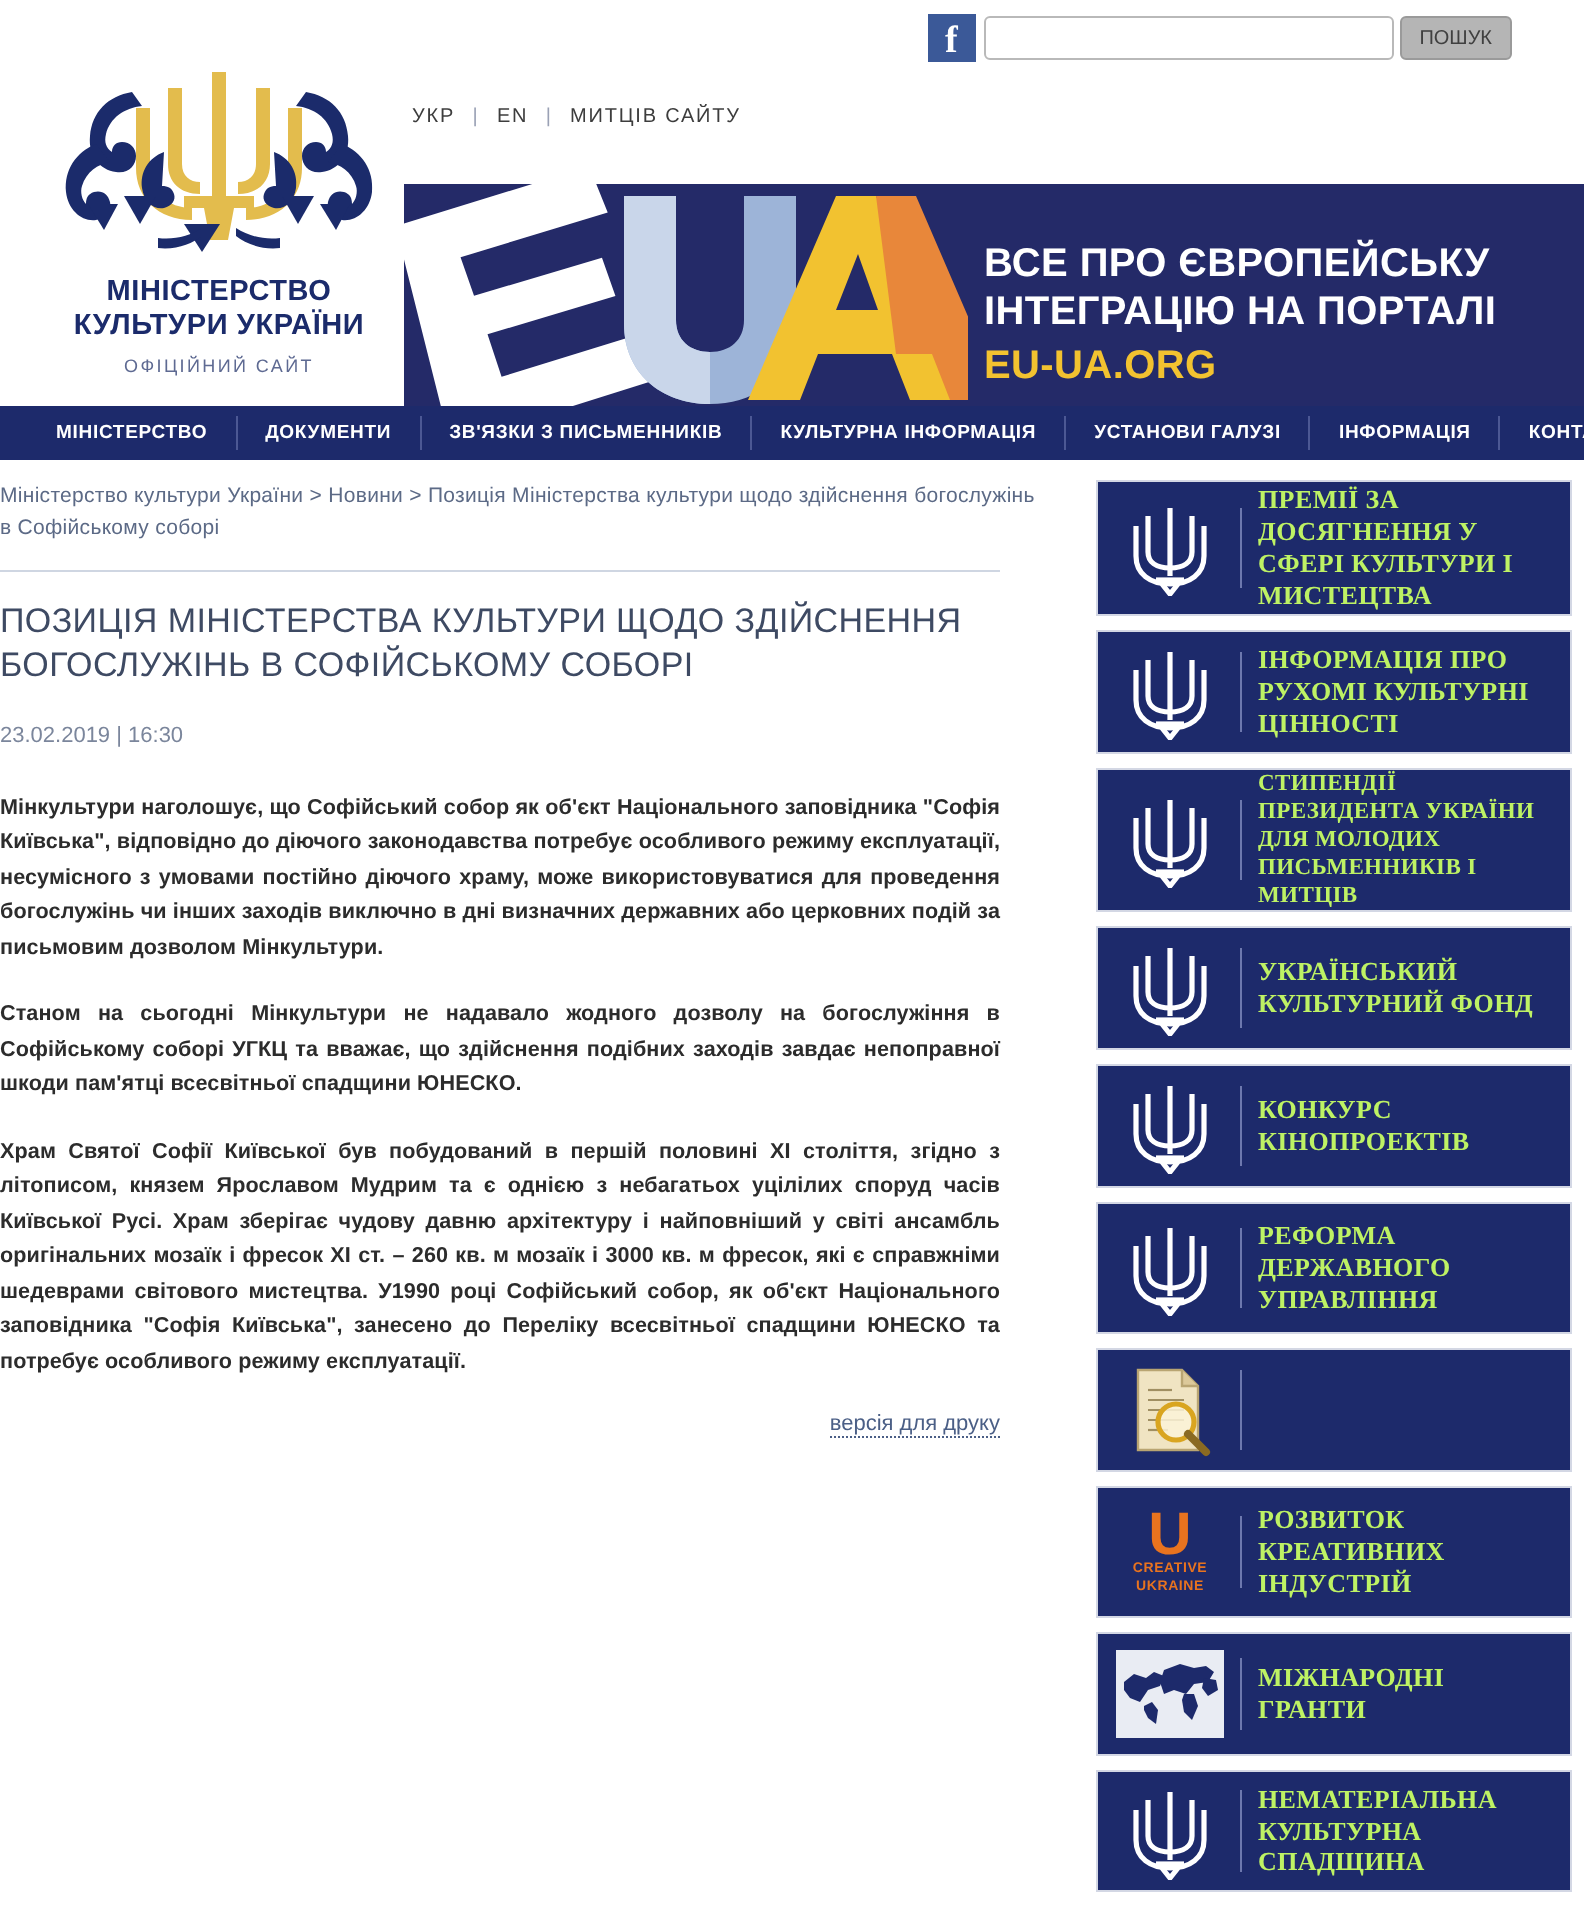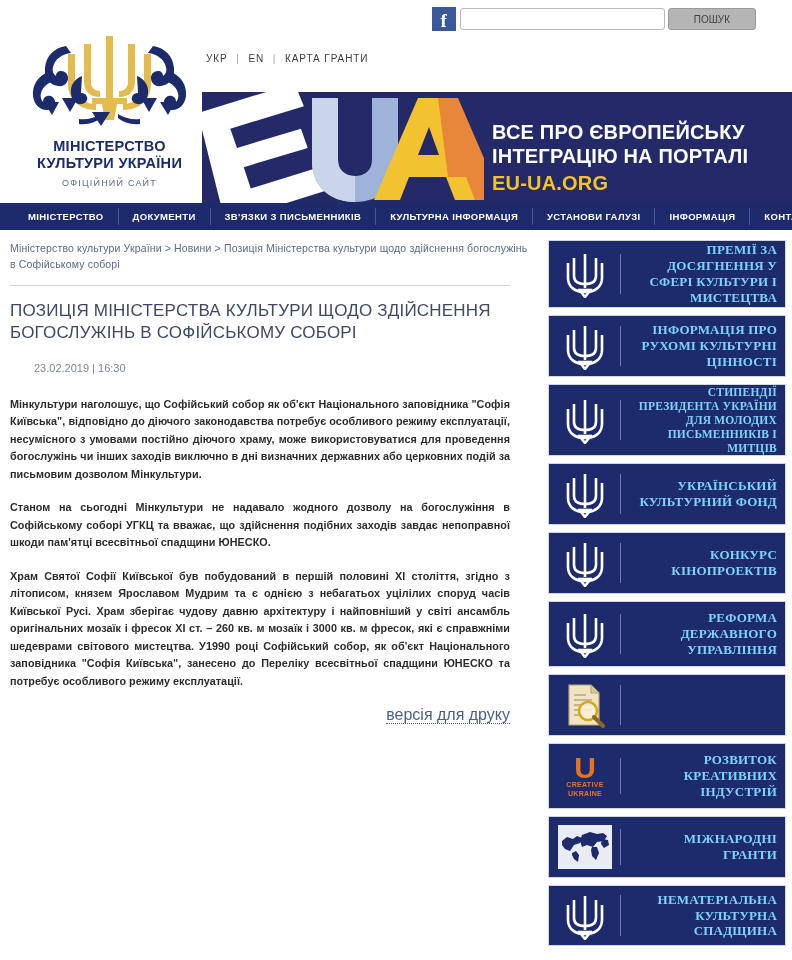--- a/index.html
+++ b/index.html
@@ -23,21 +23,21 @@
     font-family: "Liberation Serif", serif; font-weight: bold; font-size: 19px;
     display: flex; align-items: flex-end; justify-content: center;
     line-height: 1; padding-bottom: 1px; margin-right: 4px; cursor: pointer;
   }
   .search-input {
     width: 205px; height: 22px; border: 1px solid #b9b9b9; border-radius: 3px;
     background: #fff; font-size: 11px; padding: 0 6px; outline: none;
     font-family: "Liberation Sans", sans-serif;
   }
   .search-btn {
-    margin-left: 3px; height: 22px; padding: 0 25px; border: 1px solid #9a9a9a;
+    margin-left: 3px; height: 22px; padding: 0 9px; border: 1px solid #9a9a9a;
     border-radius: 3px; background: #b5b5b5; color: #404040;
     font-size: 10px; cursor: pointer; font-family: "Liberation Sans", sans-serif;
   }
 
   
   .header { position: absolute; left: 0; top: 20px; width: 792px; height: 185px; }
 
   .logo-block {
     position: absolute; left: 22px; top: 8px; width: 175px; text-align: center;
   }
@@ -75,40 +75,40 @@
   }
   .nav-item {
     color: #fff; font-size: 9.5px; font-weight: bold; letter-spacing: .35px;
     padding: 0 14px; height: 17px; line-height: 17px; cursor: pointer;
     border-right: 1px solid #4c5894; white-space: nowrap;
   }
   .nav-item:last-child { border-right: none; }
   .nav-spacer { flex: 0 0 14px; }
 
   
-  .content { position: absolute; left: 10px; top: 240px; width: 520px; }
+  .content { position: absolute; left: 0; top: 240px; width: 520px; }
   .breadcrumb {
     font-size: 10.5px; color: #5c6a86; line-height: 1.55; letter-spacing: .15px;
   }
   .hr {
     height: 1px; background: #cfd6e2; margin: 12px 0 14px 0; width: 500px;
   }
   .article-title {
     font-size: 17px; color: #3e4a63; line-height: 1.3; letter-spacing: .2px;
     text-transform: uppercase; font-weight: normal;
   }
-  .article-date { font-size: 11px; color: #7b869c; margin-top: 18px; margin-left: 24px; }
+  .article-date { font-size: 11px; color: #7b869c; margin-top: 18px; }
   .article-body { margin-top: 22px; width: 500px; }
   .article-body p {
     font-size: 10.8px; color: #2c2c2c; line-height: 1.62; text-align: justify;
     margin-bottom: 16px; letter-spacing: .05px; font-weight: bold;
   }
   .print-link {
     text-align: right; width: 500px; margin-top: 6px;
-    font-size: 16px; color: #4b5f86;
+    font-size: 11px; color: #4b5f86;
   }
   .print-link span {
     border-bottom: 1px dotted #4b5f86; cursor: pointer;
   }
 
   
   .sidebar { position: absolute; left: 548px; top: 240px; width: 238px; }
   .banner {
     position: relative; width: 238px; background: #1d2a6b;
     border: 1px solid #d3d7e4; margin-bottom: 7px;
@@ -116,21 +116,21 @@
   }
   .banner-emblem {
     flex: 0 0 72px; display: flex; align-items: center; justify-content: center;
     position: relative;
   }
   .banner-emblem::after {
     content: ""; position: absolute; right: 0; top: 8%; height: 84%;
     width: 1px; background: #6d78ae;
   }
   .banner-label {
-    flex: 1; text-align: right; color: #7dd3fc;
+    flex: 1; text-align: left; color: #bef264;
     font-family: "Liberation Serif", serif; font-weight: bold;
     font-size: 13px; line-height: 1.22; letter-spacing: .2px;
     padding: 6px 8px; text-transform: uppercase;
   }
   .banner-label.small { font-size: 11.5px; }
   .trident { width: 40px; height: 48px; display: block; }
   .doc-icon { width: 48px; height: 48px; display: block; }
   .globe-icon { width: 54px; height: 44px; display: block; background: #e9ecf3; }
   .cu-icon {
     width: 52px; text-align: center; color: #e8731f;
@@ -186,21 +186,21 @@
         <div>КУЛЬТУРИ УКРАЇНИ</div>
       </div>
       <div class="logo-sub">ОФІЦІЙНИЙ САЙТ</div>
     </div>
 
     <div class="langbar">
       <a>УКР</a>
       <span class="sep">|</span>
       <a>EN</a>
       <span class="sep">|</span>
-      <a>КАРТА ГРАНТИ</a>
+      <a>МИТЦІВ САЙТУ</a>
     </div>
 
     <div class="euua">
       <svg width="300" height="118" viewBox="0 0 300 118" style="position:absolute;left:-18px;top:0;">
 
         <g fill="#ffffff" transform="rotate(-8 110 59)">
           <path d="M20 8 L120 -8 L126 16 L50 28 L54 48 L120 38 L124 58 L58 68 L62 90 L136 78 L140 102 L32 120 Z"></path>
         </g>
 
         <path d="M128 6 l26 0 0 62 c0 10 7 16 17 16 10 0 17 -6 17 -16 l0 -62 26 0 0 64 c0 24 -18 40 -43 40 -25 0 -43 -16 -43 -40 z" fill="#9db4d8"></path>

